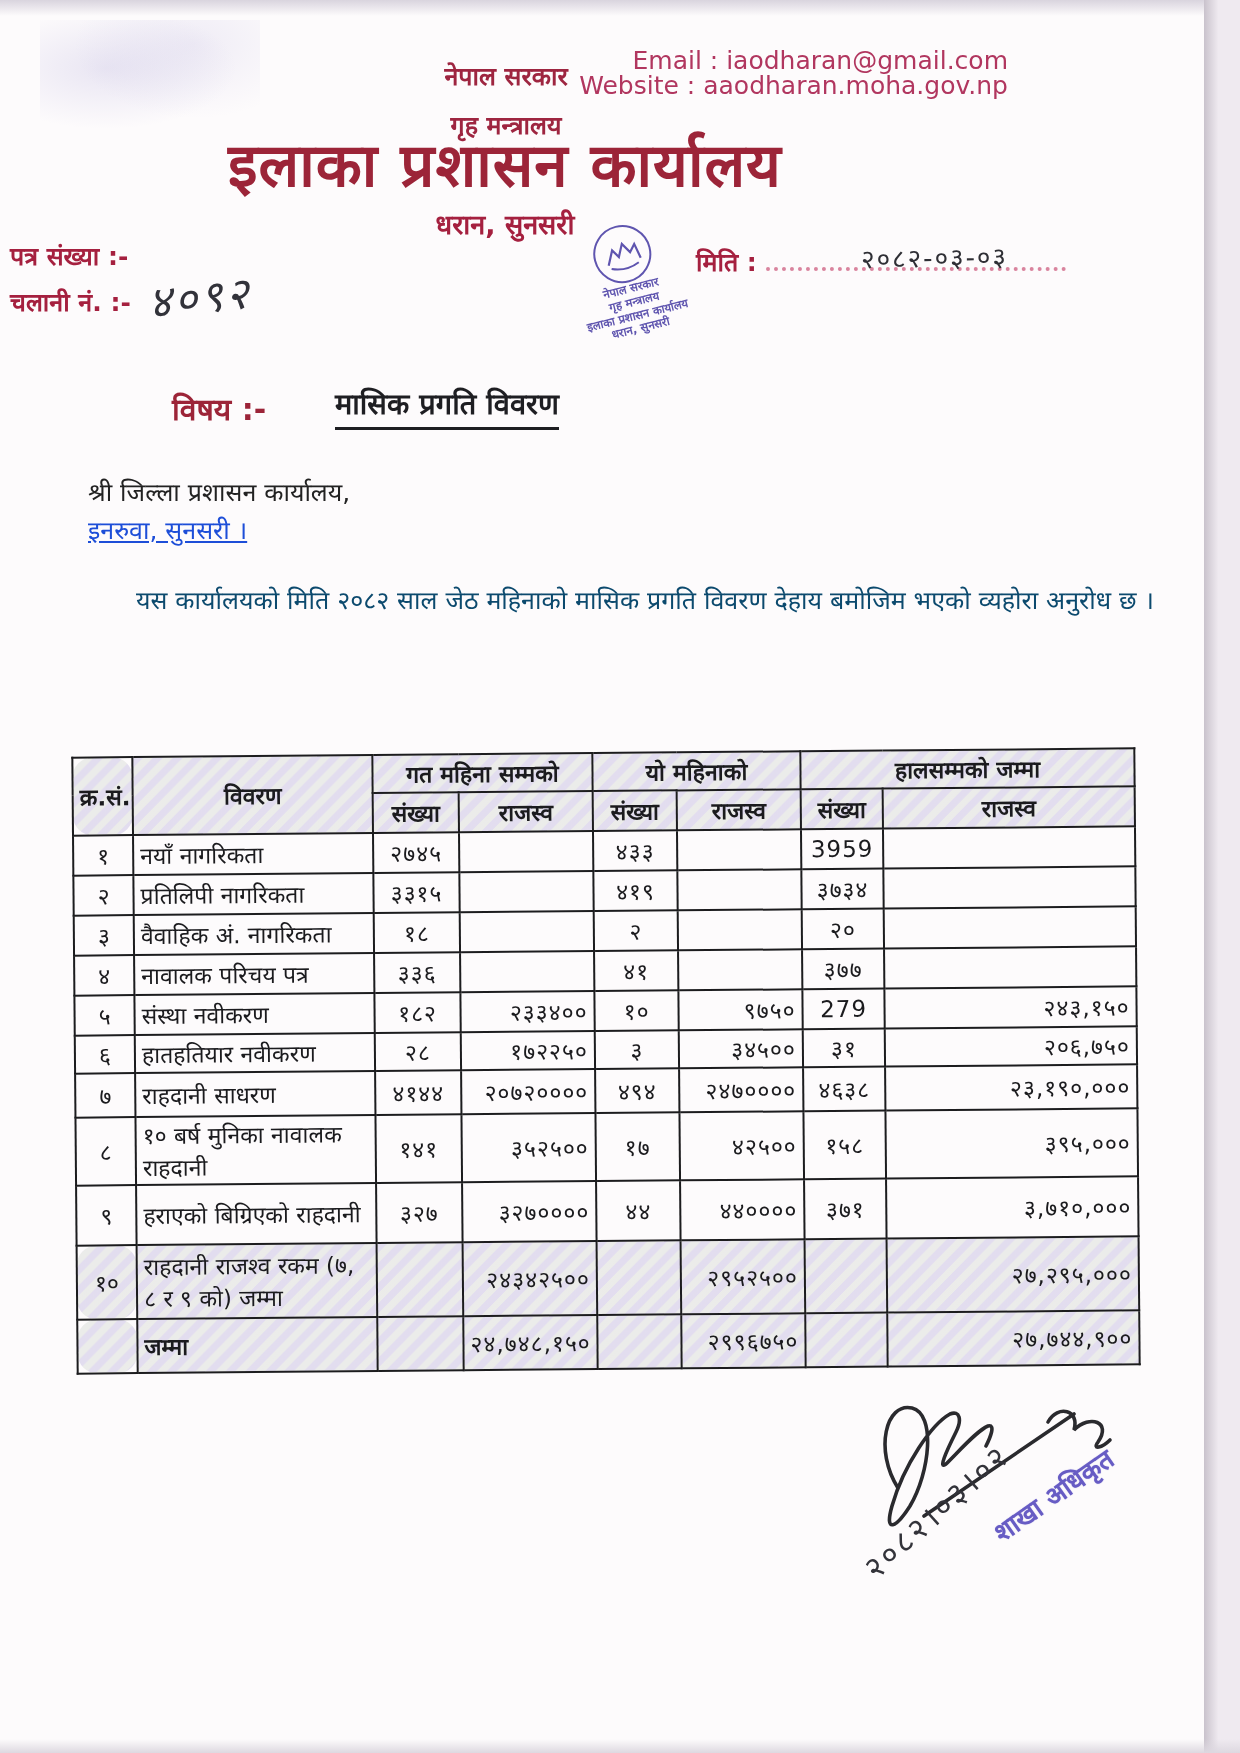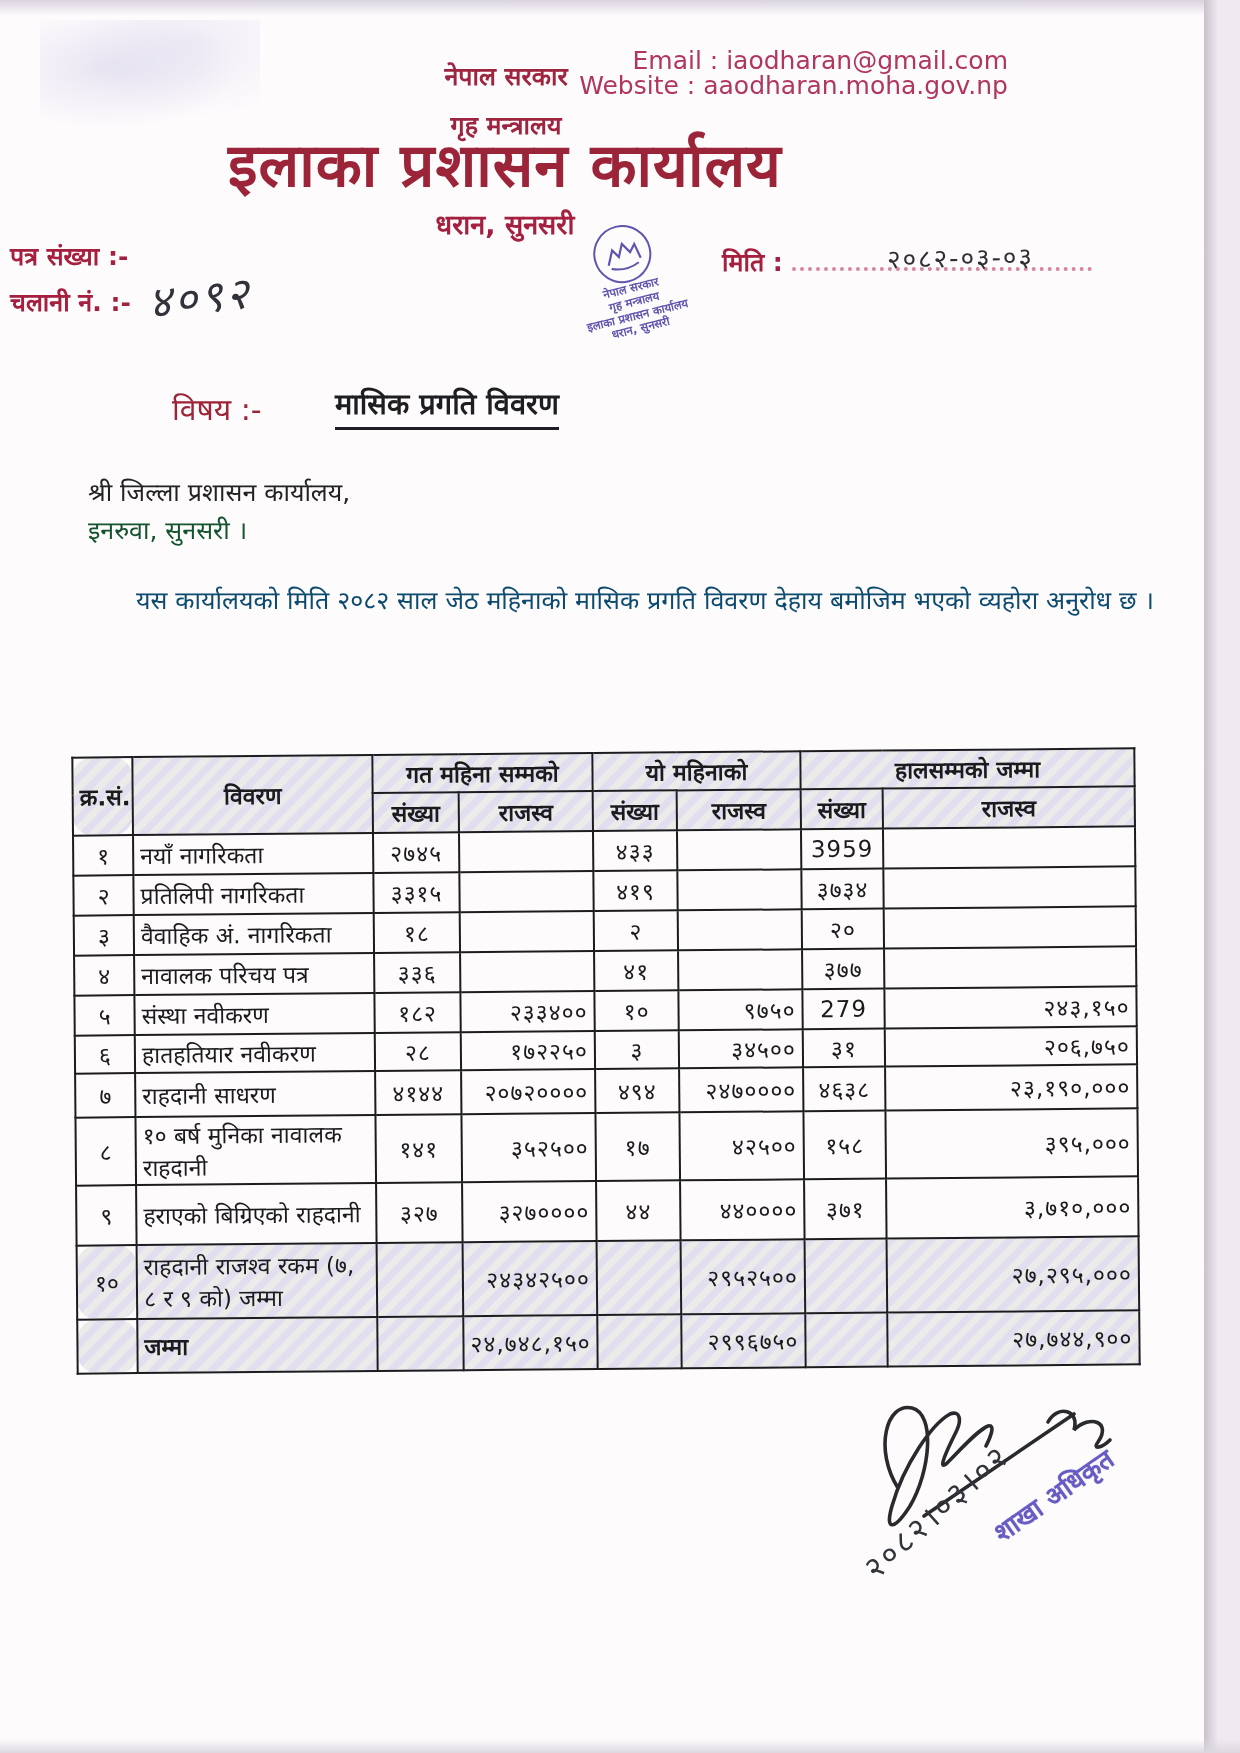--- a/index.html
+++ b/index.html
@@ -34,39 +34,39 @@
   .email,.website{font-size:25px;color:#b1365f;}
   .office-title-block{position:absolute;left:140px;top:134px;width:730px;text-align:center;}
   .office-title{font-size:60px;font-weight:bold;color:#9c2438;letter-spacing:1px;line-height:1.05;}
   .office-location{font-size:27px;font-weight:bold;color:#a5203f;margin-top:8px;}
 
   
   .ref-label{position:absolute;left:10px;top:238px;font-size:25px;font-weight:bold;color:#a5203f;}
   .dispatch-label{position:absolute;left:10px;top:284px;font-size:25px;font-weight:bold;color:#a5203f;}
   .dispatch-number{position:absolute;left:148px;top:266px;font-size:44px;color:#32323a;
     transform:rotate(-6deg);letter-spacing:3px;font-style:italic;}
-  .date-block{position:absolute;left:722px;top:243px;font-size:25px;font-weight:bold;color:#a5203f;white-space:nowrap;}
+  .date-block{position:absolute;left:696px;top:243px;font-size:25px;font-weight:bold;color:#a5203f;white-space:nowrap;}
   .date-dots{display:inline-block;width:300px;border-bottom:4px dotted #d9849e;height:24px;
     position:relative;vertical-align:baseline;}
   .date-value{position:absolute;left:95px;top:-4px;font-size:26px;font-weight:normal;
     color:#2f2f35;letter-spacing:2px;transform:rotate(-1deg);}
 
   
   .seal{position:absolute;left:566px;top:224px;width:130px;height:130px;
     transform:rotate(-14deg);color:#4a3fa5;opacity:.88;text-align:center;}
   .seal-emblem{width:54px;height:54px;margin:0 auto;border:2.5px solid #4a3fa5;border-radius:50%;
     display:flex;align-items:center;justify-content:center;}
   .seal-line{font-size:11.5px;font-weight:bold;line-height:1.2;white-space:nowrap;}
 
   
-  .subject-label{position:absolute;left:172px;top:388px;font-size:30px;font-weight:normal;color:#9c2438;}
+  .subject-label{position:absolute;left:172px;top:388px;font-size:30px;font-weight:bold;color:#9c2438;}
   .subject-value{position:absolute;left:335px;top:383px;font-size:29px;font-weight:bold;color:#1e1e22;
     border-bottom:3px solid #1e1e22;padding-bottom:5px;}
   .addr1{position:absolute;left:88px;top:474px;font-size:25px;color:#222;}
-  .addr2{position:absolute;left:88px;top:512px;font-size:25px;color:#14532d;}
+  .addr2{position:absolute;left:88px;top:512px;font-size:25px;color:#1d4ed8;text-decoration:underline;}
   .body-par{position:absolute;left:64px;top:582px;width:1100px;font-size:25px;color:#0c4a6e;
     line-height:1.55;text-indent:72px;}
 
   
   .progress-table{position:absolute;left:74px;top:752px;border-collapse:collapse;
     transform:rotate(-0.5deg);table-layout:fixed;width:1062px;}
   .progress-table td,.progress-table th{border:2.4px solid #1c1c1e;padding:0 6px;
     font-size:23px;color:#1b1b1e;overflow:hidden;}
   .progress-table th{font-weight:bold;}
   .shade{background:

